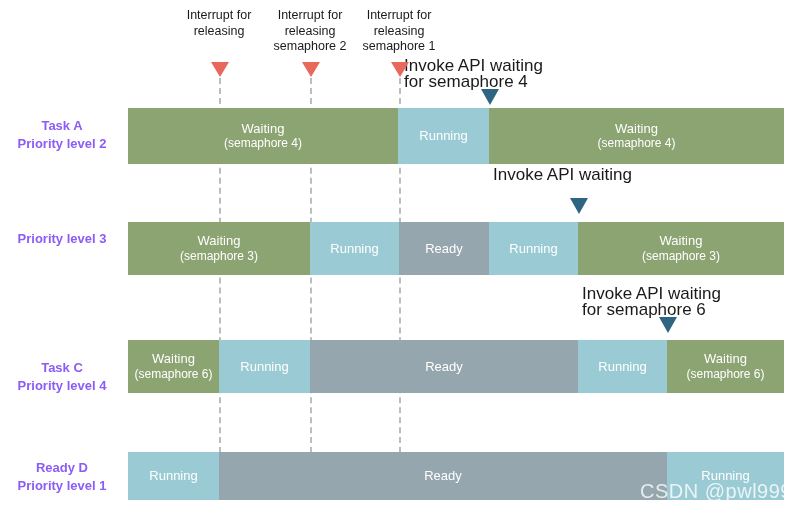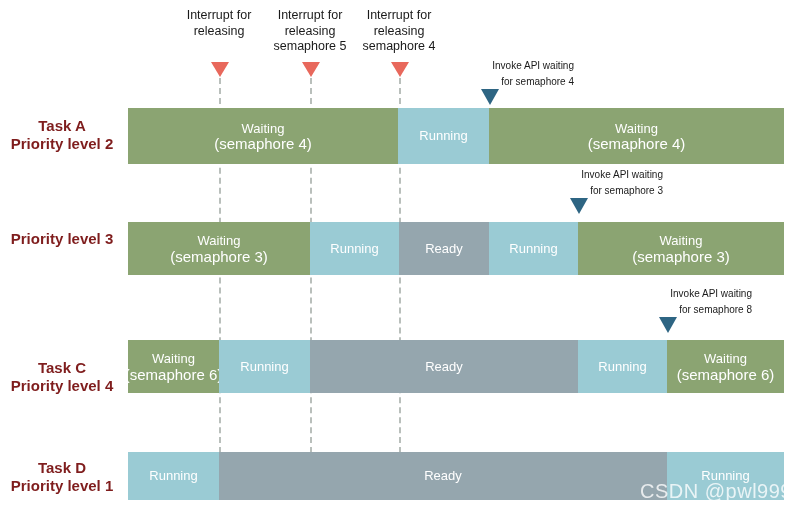--- a/index.html
+++ b/index.html
@@ -45,46 +45,46 @@
     border-left: 9px solid transparent;
     border-right: 9px solid transparent;
     border-top: 15px solid #e8685c;
     z-index: 6;
   }
 
   
   .invoke-note {
     position: absolute;
     width: 170px;
-    text-align: right;
-    font-size: 10px;
+    text-align: left;
+    font-size: 17px;
     line-height: 16px;
     color: #1a1a1a;
     z-index: 5;
   }
   .tri-down-blue {
     position: absolute;
     width: 0;
     height: 0;
     border-left: 9px solid transparent;
     border-right: 9px solid transparent;
     border-top: 16px solid #2e6583;
     z-index: 6;
   }
 
   
   .task-label {
     position: absolute;
     left: 0;
     width: 124px;
     text-align: center;
-    font-size: 15px;
+    font-size: 13px;
     font-weight: bold;
     line-height: 18px;
-    color: #7f1d1d;
+    color: #8b5cf6;
     z-index: 4;
   }
 
   
   .row {
     position: absolute;
     z-index: 3;
     border-radius: 8px;
   }
   .seg {
@@ -96,21 +96,21 @@
     flex-direction: column;
     align-items: center;
     justify-content: center;
     color: #ffffff;
     font-size: 13px;
     line-height: 15.5px;
     text-align: center;
     overflow: hidden;
     white-space: nowrap;
   }
-  .seg .l2 { font-size: 15px; }
+  .seg .l2 { font-size: 12px; }
 
   
   #watermark {
     position: absolute;
     right: 8px;
     bottom: 6px;
     font-size: 20px;
     color: rgba(255,255,255,0.78);
     letter-spacing: 0.5px;
     z-index: 8;
@@ -128,61 +128,60 @@
     </div>
   <div id="interrupt-notes">
       <div class="interrupt-note" style="left: 154px; top: 8px; color: rgb(26, 26, 26);">
         <div>Interrupt for</div>
         <div>releasing</div>
       </div>
       <div class="tri-down-red" style="left: 211px; top: 62px; border-top-color: rgb(232, 104, 92);"></div>
       <div class="interrupt-note" style="left: 245px; top: 8px; color: rgb(26, 26, 26);">
         <div>Interrupt for</div>
         <div>releasing</div>
-        <div>semaphore 5</div>
+        <div>semaphore 2</div>
       </div>
       <div class="tri-down-red" style="left: 302px; top: 62px; border-top-color: rgb(232, 104, 92);"></div>
       <div class="interrupt-note" style="left: 334px; top: 8px; color: rgb(26, 26, 26);">
         <div>Interrupt for</div>
         <div>releasing</div>
-        <div>semaphore 4</div>
+        <div>semaphore 1</div>
       </div>
       <div class="tri-down-red" style="left: 391px; top: 62px; border-top-color: rgb(232, 104, 92);"></div>
     </div>
   <div id="invoke-notes">
       <div class="invoke-note" style="left: 404px; top: 58px; color: rgb(26, 26, 26);">
         <div>Invoke API waiting</div>
         <div>for semaphore 4</div>
       </div>
       <div class="tri-down-blue" style="left: 481px; top: 89px; border-top-color: rgb(46, 101, 131);"></div>
       <div class="invoke-note" style="left: 493px; top: 167px; color: rgb(26, 26, 26);">
         <div>Invoke API waiting</div>
-        <div>for semaphore 3</div>
       </div>
       <div class="tri-down-blue" style="left: 570px; top: 198px; border-top-color: rgb(46, 101, 131);"></div>
       <div class="invoke-note" style="left: 582px; top: 286px; color: rgb(26, 26, 26);">
         <div>Invoke API waiting</div>
-        <div>for semaphore 8</div>
+        <div>for semaphore 6</div>
       </div>
       <div class="tri-down-blue" style="left: 659px; top: 317px; border-top-color: rgb(46, 101, 131);"></div>
     </div>
   <div id="task-labels">
       <div class="task-label" style="top: 117px;">
         <div>Task A</div>
         <div>Priority level 2</div>
       </div>
       <div class="task-label" style="top: 230px;">
         <div>Priority level 3</div>
       </div>
       <div class="task-label" style="top: 348px; margin-top: 11px;">
         <div>Task C</div>
         <div>Priority level 4</div>
       </div>
       <div class="task-label" style="top: 459px;">
-        <div>Task D</div>
+        <div>Ready D</div>
         <div>Priority level 1</div>
       </div>
     </div>
   <div id="task-rows">
       <div class="row" style="left: 128px; top: 108px; width: 656px; height: 56px;">
         <div class="seg" style="left: 0px; width: 270px; background: rgb(139, 164, 114);">
           <div>Waiting</div>
           <div class="l2">(semaphore 4)</div>
         </div>
         <div class="seg" style="left: 270px; width: 91px; background: rgb(154, 203, 212);">

